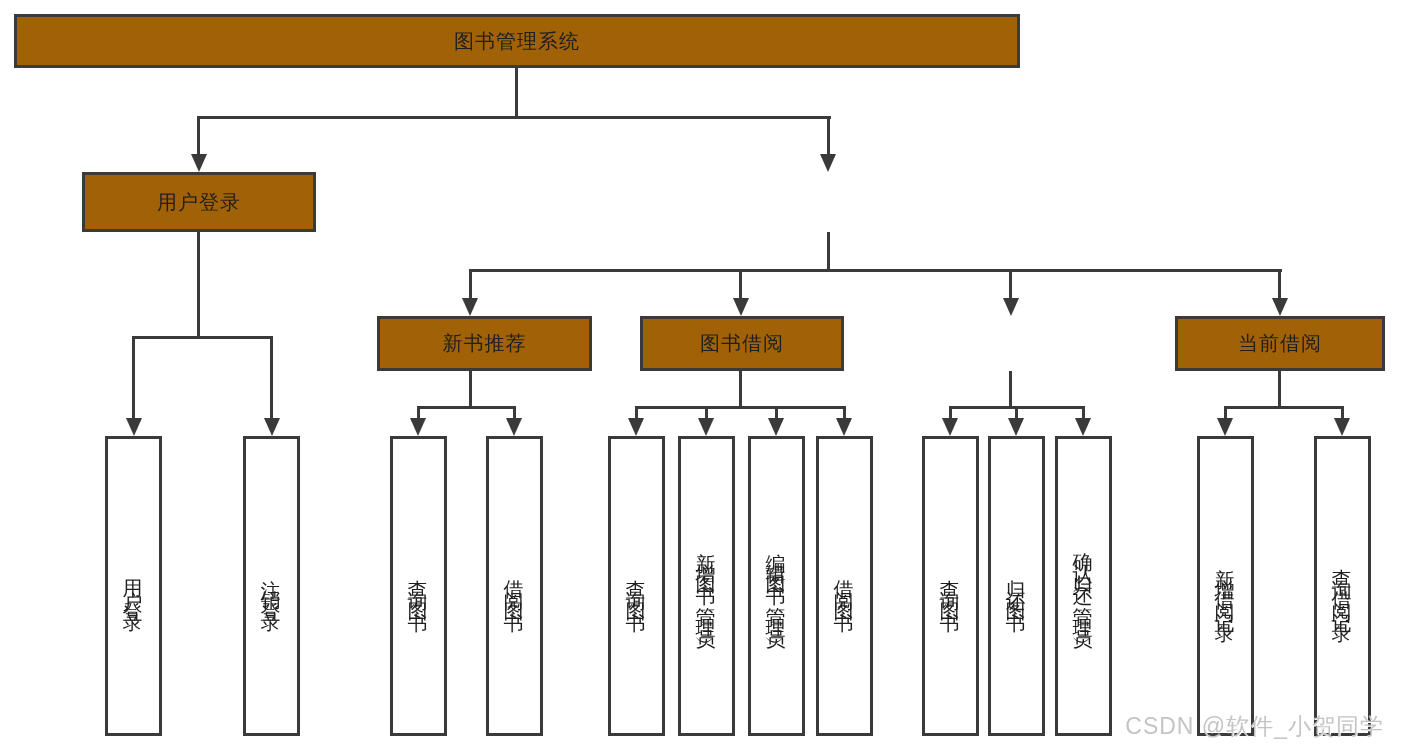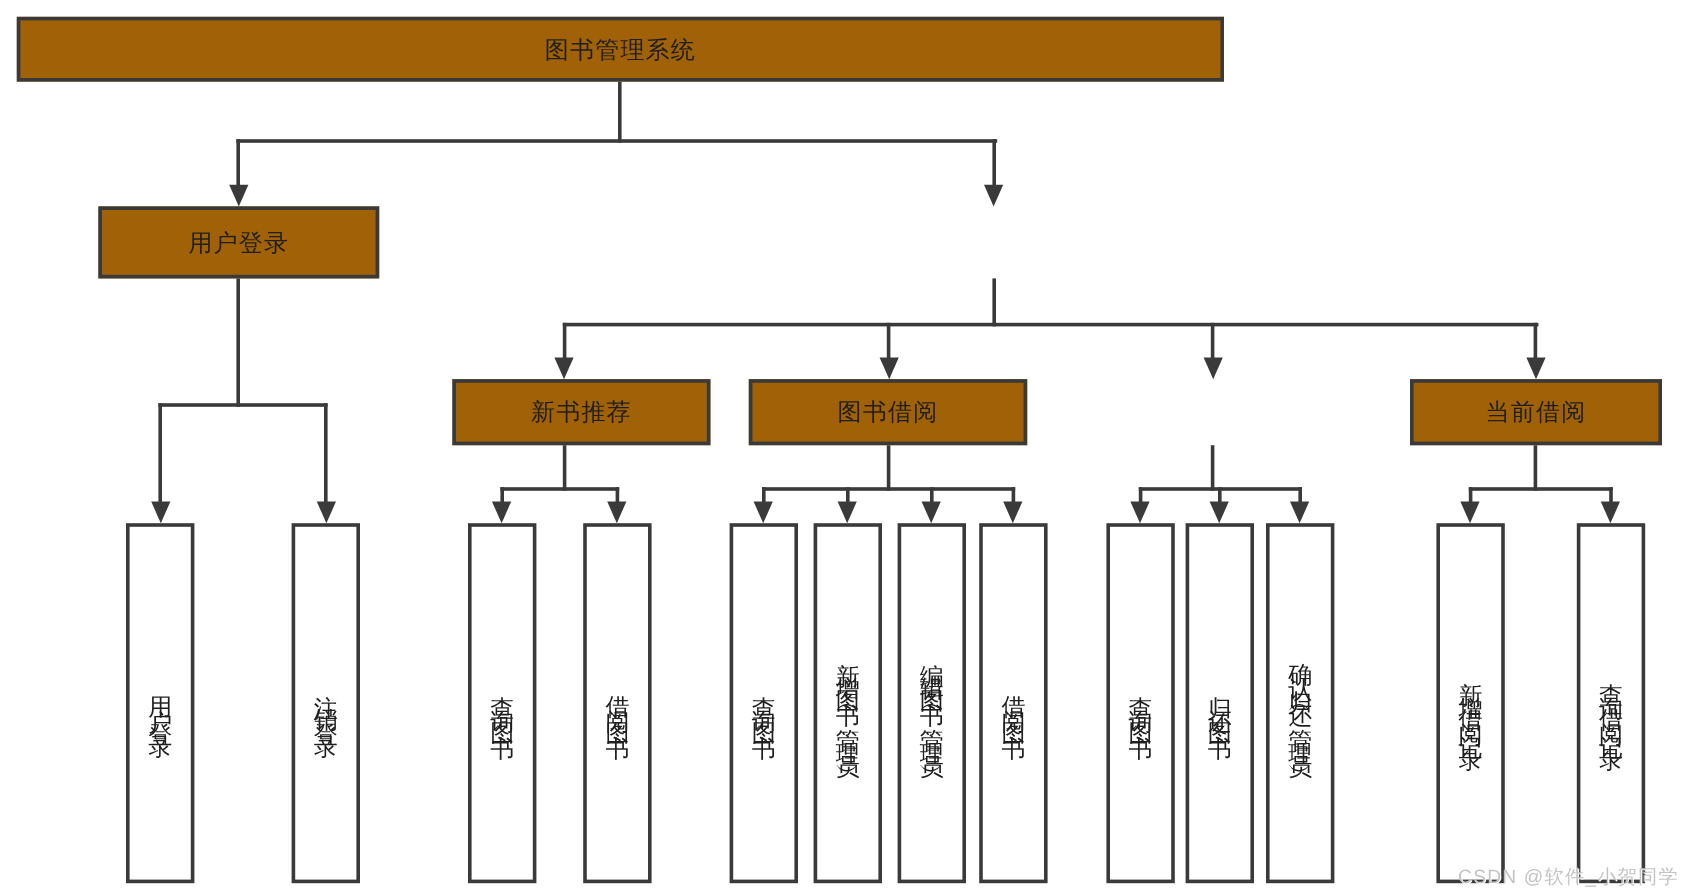--- a/index.html
+++ b/index.html
@@ -53,23 +53,23 @@
     position: absolute;
     width: 0;
     height: 0;
     border-left: 8px solid transparent;
     border-right: 8px solid transparent;
     border-top: 18px solid #3a3a3a;
     z-index: 1;
   }
   .watermark {
     position: absolute;
-    right: 6px;
+    right: 21px;
     bottom: 5px;
-    font-size: 16px;
+    font-size: 23px;
     color: #c4c4c4;
     letter-spacing: 1px;
     z-index: 3;
     text-shadow: 1px 1px 0 #ffffff;
   }
 </style>
 </head>
 <body>
 
 <div class="canvas">
@@ -97,21 +97,21 @@
   <div class="line" style="left:469px; top:269px; width:3px; height:31px;"></div>
   <div class="arrow" style="left:462px; top:298px;"></div>
   <div class="line" style="left:739px; top:269px; width:3px; height:31px;"></div>
   <div class="arrow" style="left:733px; top:298px;"></div>
   <div class="line" style="left:1009px; top:269px; width:3px; height:31px;"></div>
   <div class="arrow" style="left:1003px; top:298px;"></div>
   <div class="line" style="left:1278px; top:269px; width:3px; height:31px;"></div>
   <div class="arrow" style="left:1272px; top:298px;"></div>
 
   <div class="box" style="left:357px; top:316px; width:215px; height:55px;margin-left:20px;">新书推荐</div>
-  <div class="box" style="left:624px; top:316px; width:232px; height:55px;">图书借阅</div>
+  <div class="box" style="left:640px; top:316px; width:204px; height:55px;">图书借阅</div>
   <div class="box" style="left:1175px; top:316px; width:210px; height:55px;">当前借阅</div>
 
   <div class="line" style="left:469px; top:371px; width:3px; height:38px;"></div>
   <div class="line" style="left:417px; top:406px; width:99px; height:3px;"></div>
   <div class="line" style="left:417px; top:406px; width:3px; height:14px;"></div>
   <div class="arrow" style="left:410px; top:418px;"></div>
   <div class="line" style="left:513px; top:406px; width:3px; height:14px;"></div>
   <div class="arrow" style="left:506px; top:418px;"></div>
 
   <div class="line" style="left:739px; top:371px; width:3px; height:38px;"></div>

